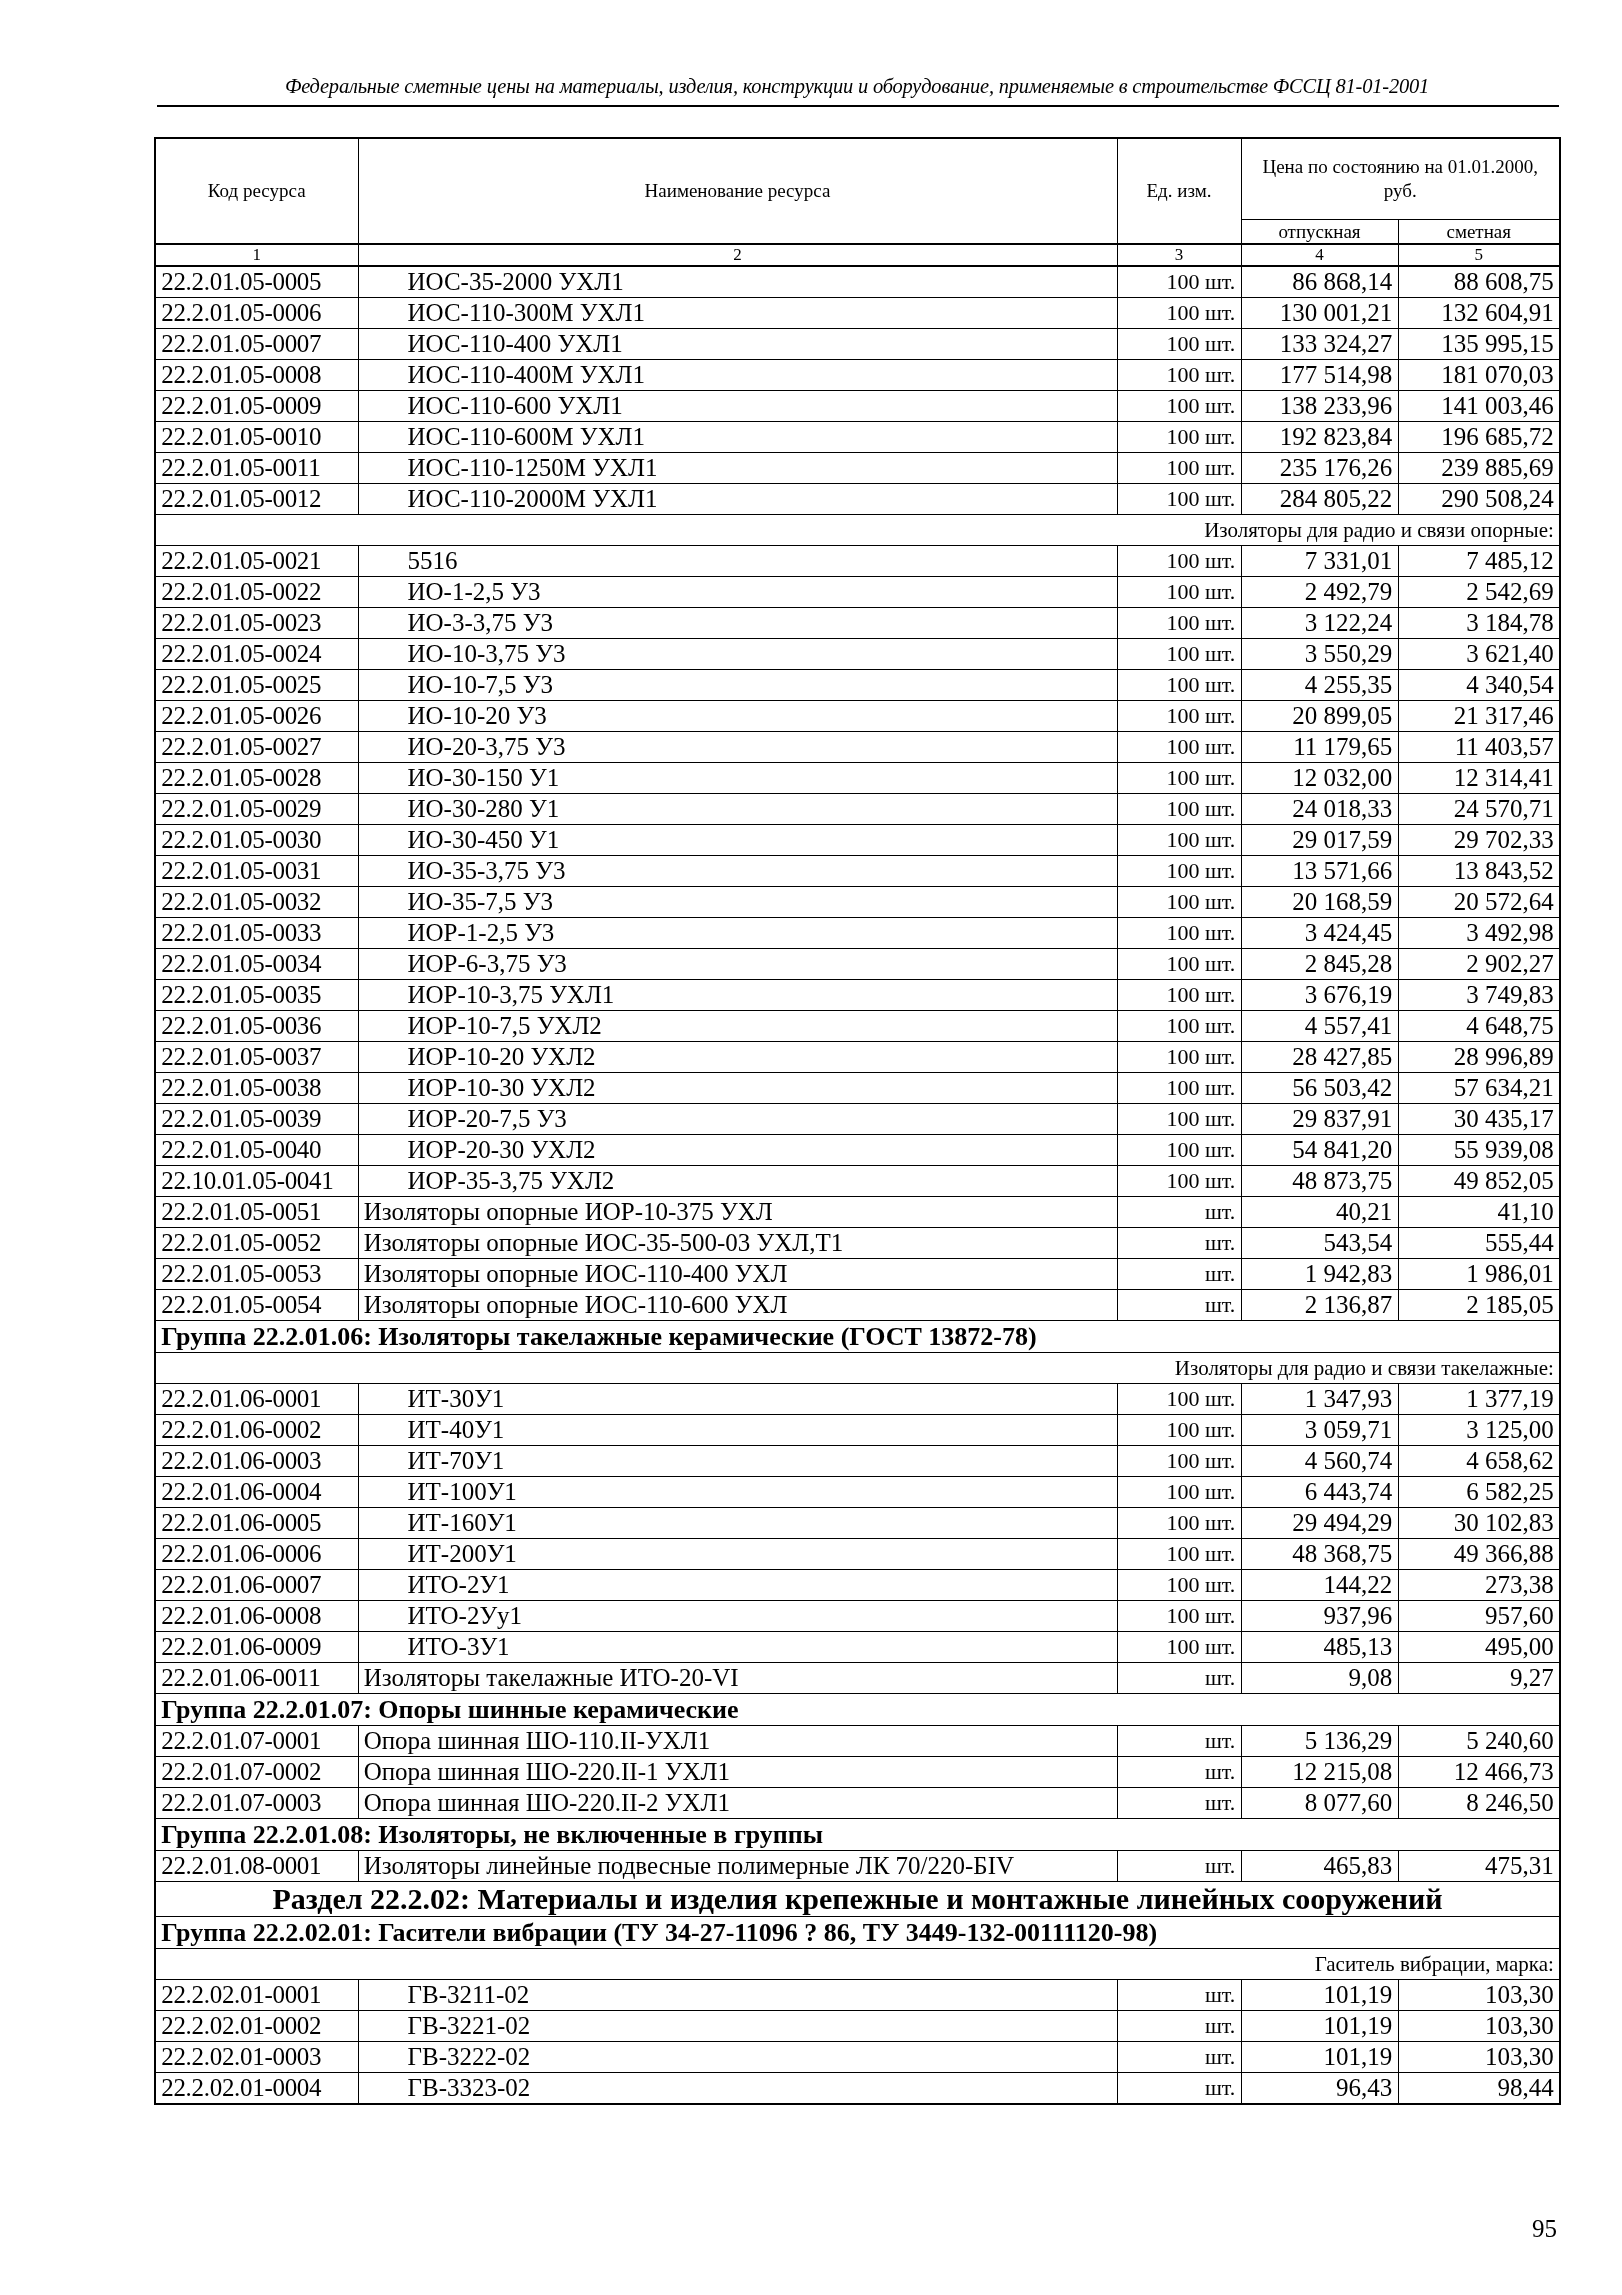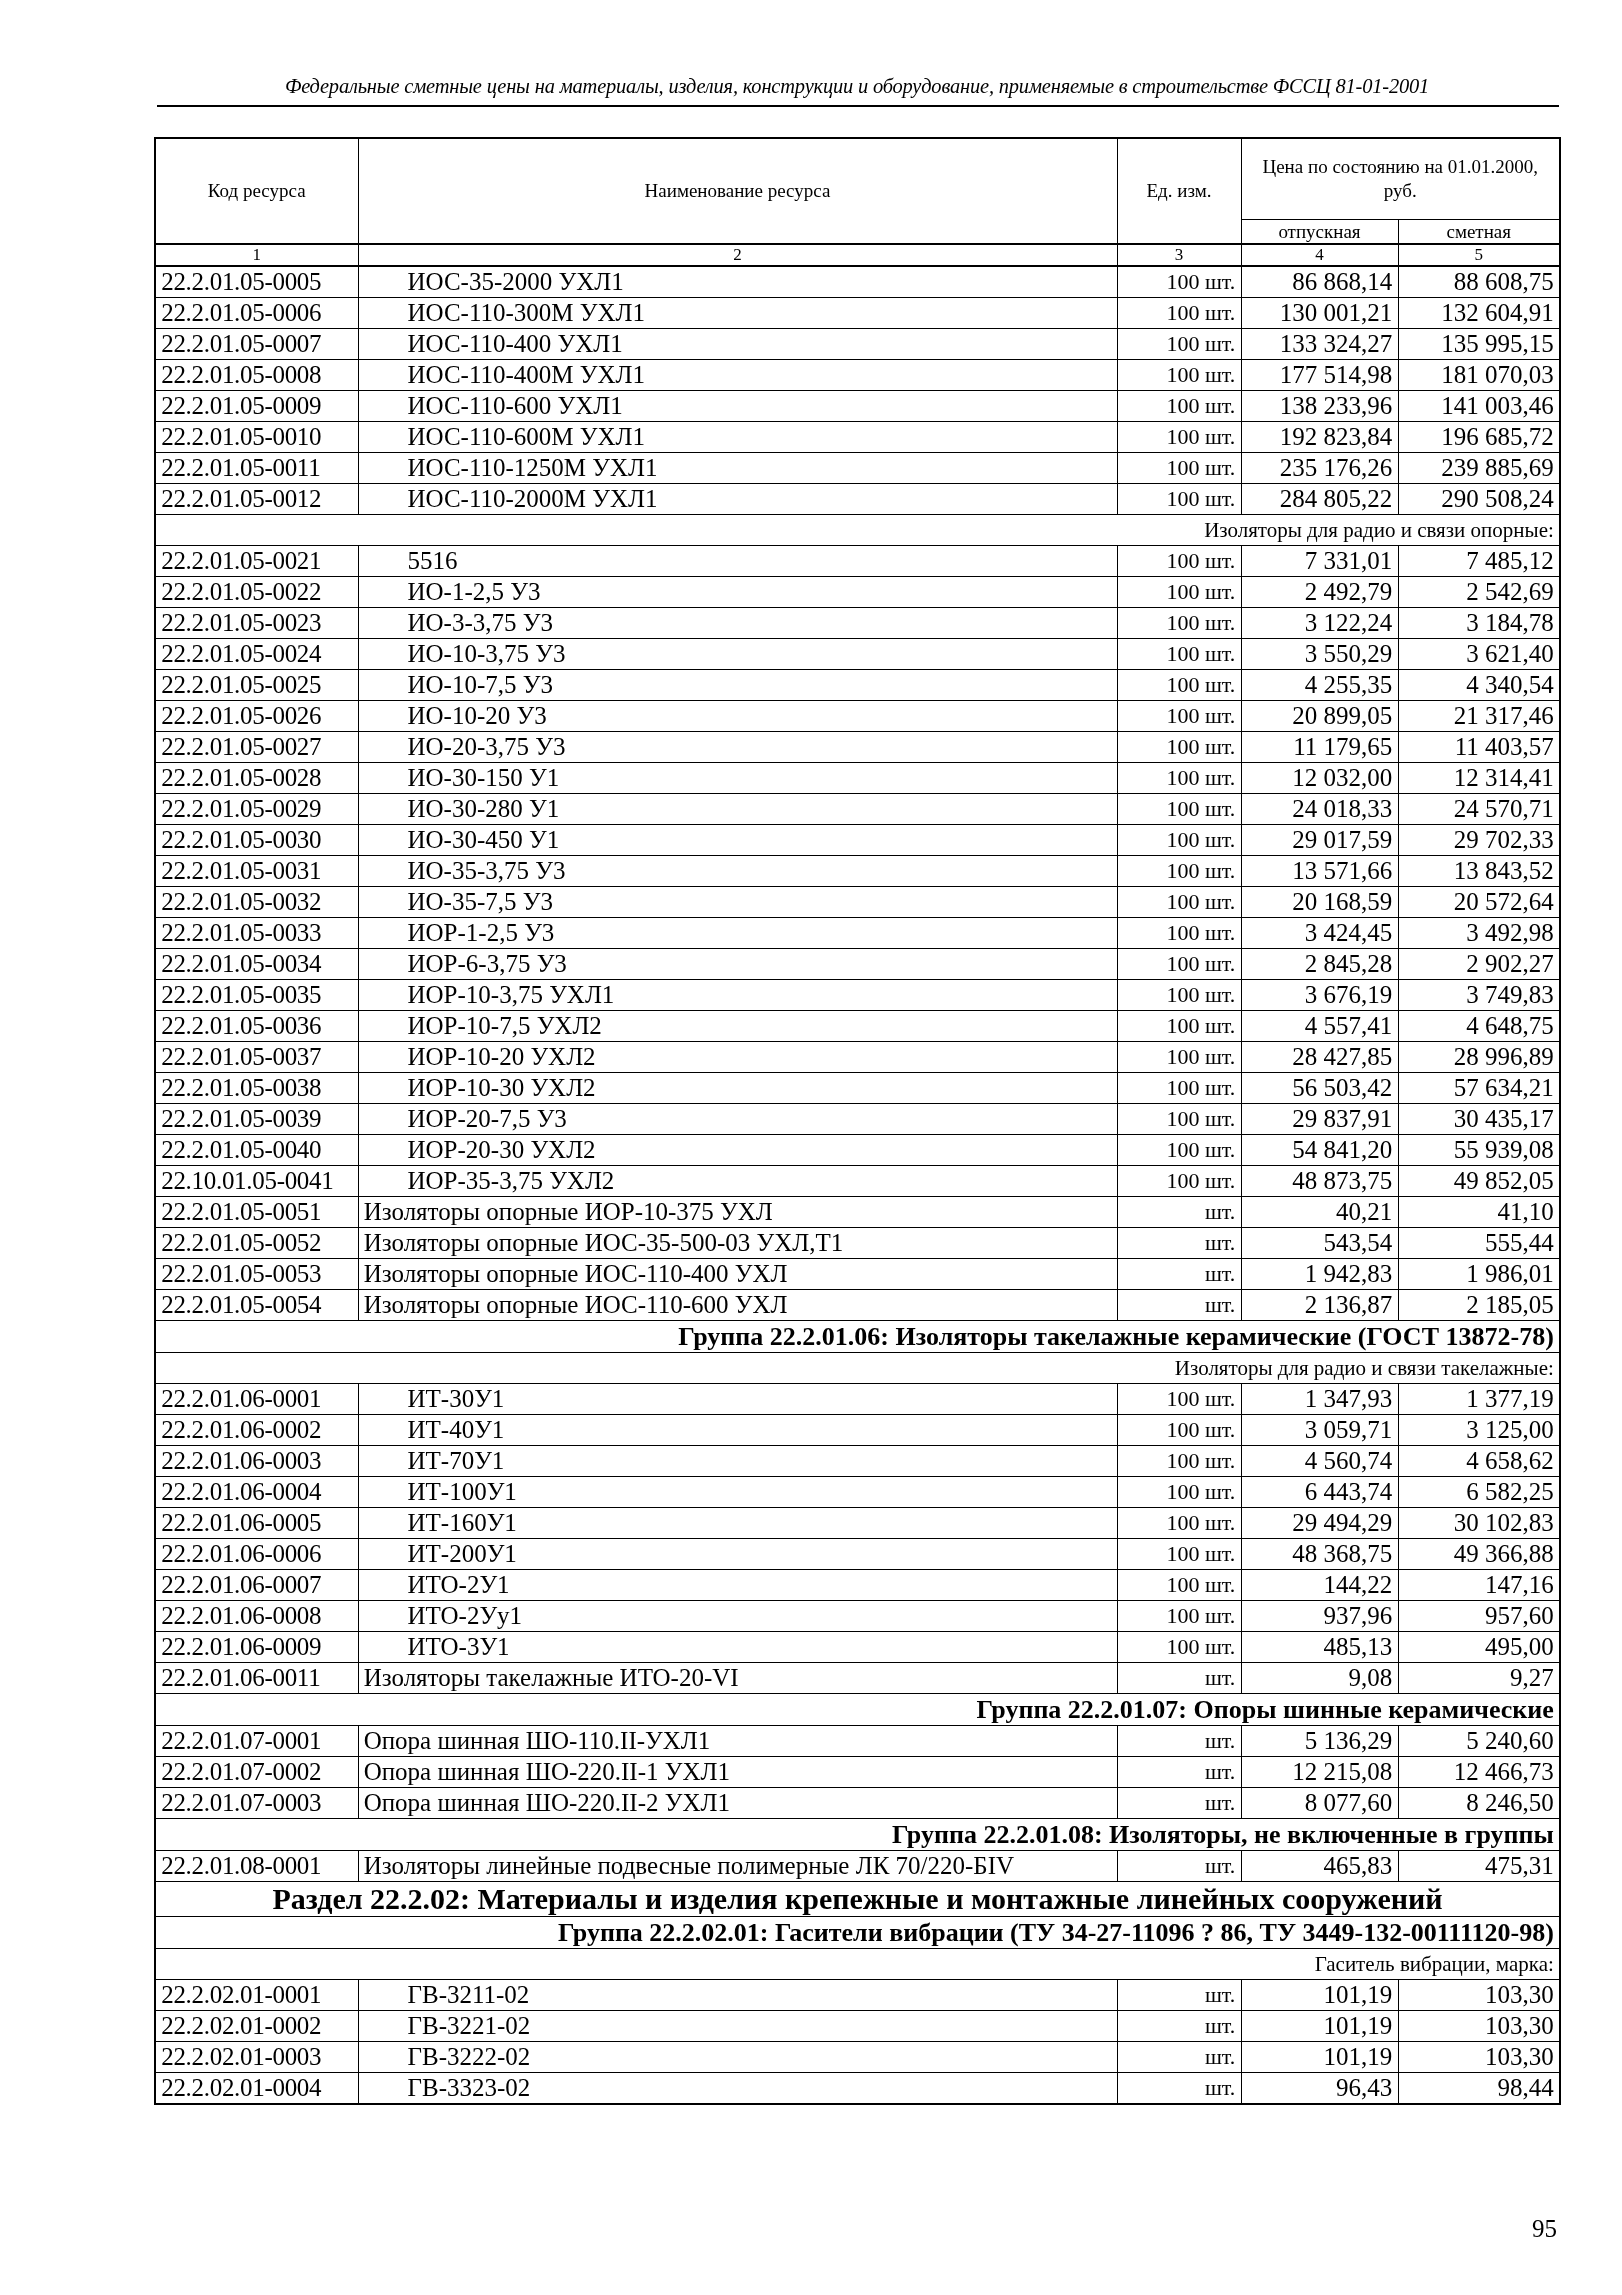--- a/index.html
+++ b/index.html
@@ -21,21 +21,21 @@
   .hdr-top th { height: 44px; }
   .hdr-sub th { height: 22px; }
   .num-row td { font-size: 17px; height: 19.6px; text-align: center; line-height: 19.6px; }
   tbody tr.item td { height: 30px; font-size: 25px; line-height: 30px; }
   td.code { text-align: left; padding-left: 3.9px; letter-spacing: -0.3px; }
   td.name { text-align: left; }
   td.name.indent { padding-left: 49px; }
   td.unit { text-align: right; font-size: 22px !important; margin-top: 16px; }
   td.price { text-align: right; padding-right: 6.5px; }
   tr.subhead td { height: 30px; font-size: 21px; line-height: 30px; padding-left: 208px; text-align: right; }
-  tr.group td { height: 31px; font-size: 26px; font-weight: bold; text-align: right; line-height: 31px; }
+  tr.group td { height: 31px; font-size: 26px; font-weight: bold; text-align: left; line-height: 31px; }
   tr.section td { height: 34px; font-size: 30px; font-weight: bold; text-align: center; line-height: 34px; }
   tr.thick-top td { border-top: 2px solid #000; }
   .page-number { position: absolute; left: 1505px; top: 2215px; width: 52px; text-align: right;
          font-size: 25px; }
 </style>
 </head>
 <body>
 
 <div class="running-header">Федеральные сметные цены на материалы, изделия, конструкции и оборудование, применяемые в строительстве ФССЦ 81-01-2001</div>
 <div class="header-rule"></div>
@@ -348,21 +348,21 @@
         <td class="name indent">ИТ-200У1</td>
         <td class="unit">100 шт.</td>
         <td class="price">48 368,75</td>
         <td class="price">49 366,88</td>
       </tr>
       <tr class=" item">
         <td class="code">22.2.01.06-0007</td>
         <td class="name indent">ИТО-2У1</td>
         <td class="unit">100 шт.</td>
         <td class="price">144,22</td>
-        <td class="price">147,16</td>
+        <td class="price">273,38</td>
       </tr>
       <tr class=" item">
         <td class="code">22.2.01.06-0008</td>
         <td class="name indent">ИТО-2Уу1</td>
         <td class="unit">100 шт.</td>
         <td class="price">937,96</td>
         <td class="price">957,60</td>
       </tr>
       <tr class=" item">
         <td class="code">22.2.01.06-0009</td>

